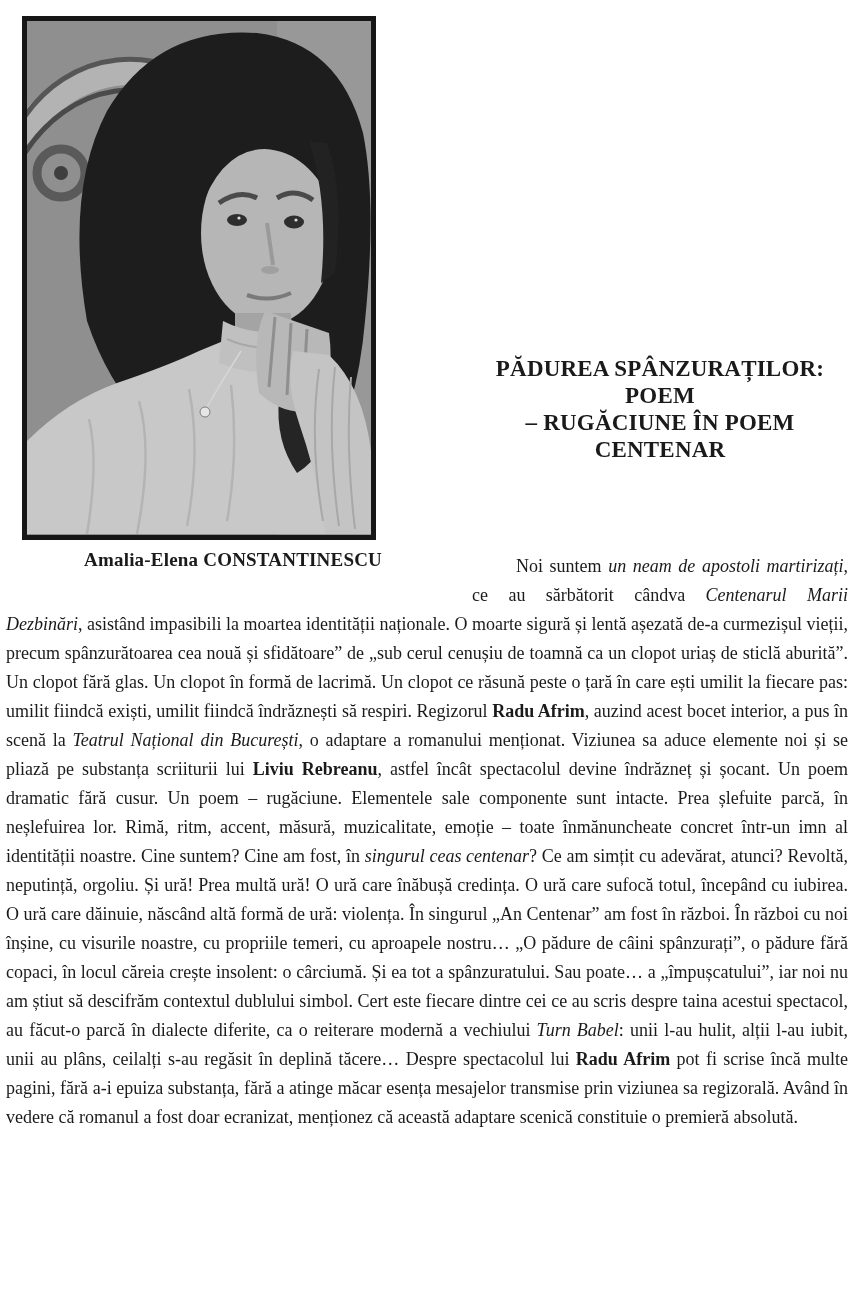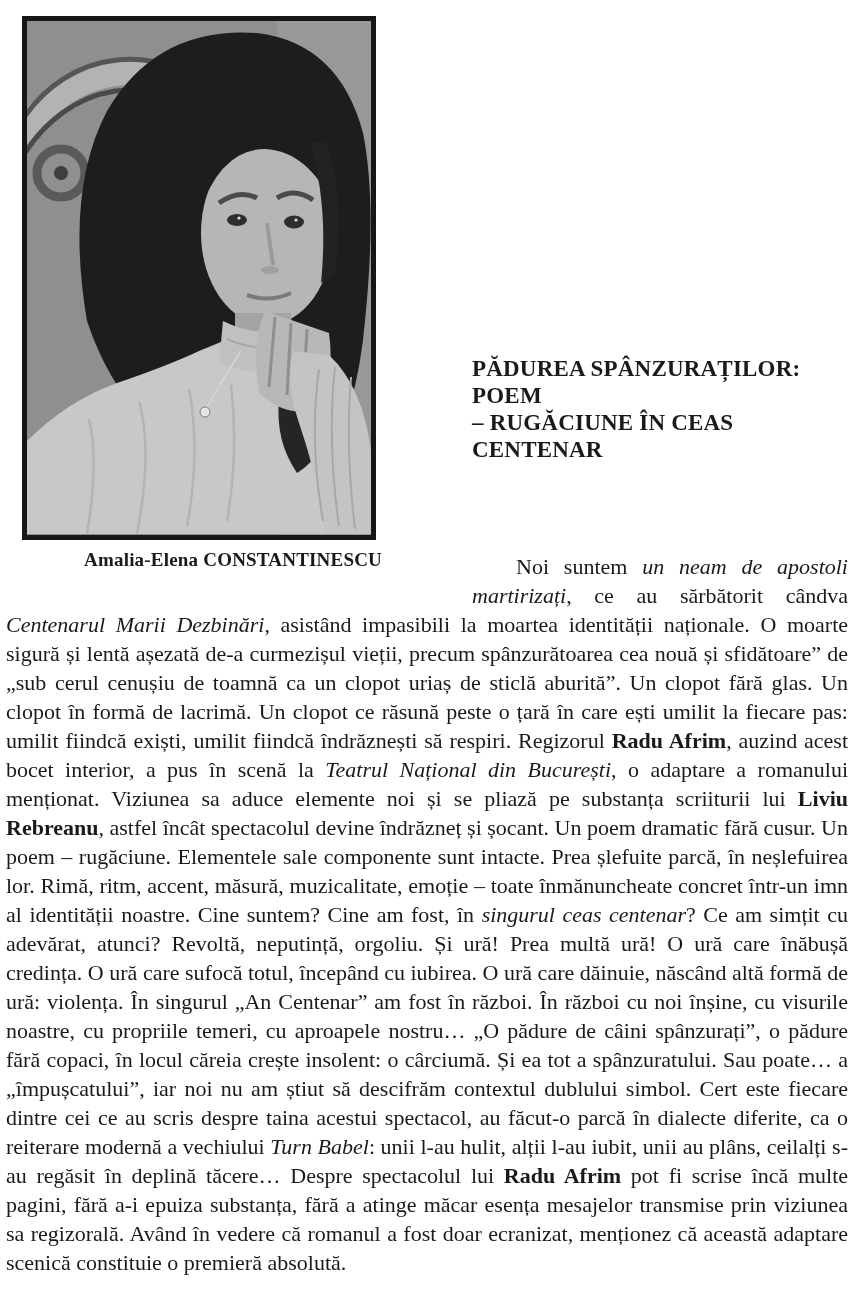--- a/index.html
+++ b/index.html
@@ -40,26 +40,27 @@
     font-size: 19px;
     line-height: 24px;
     margin-top: 8px;
     letter-spacing: 0.2px;
     white-space: nowrap;
   }
   h1.article-title {
     font-size: 23px;
     line-height: 27px;
     font-weight: bold;
+    text-align: center;
     margin: 351px 0 89px 0;
     letter-spacing: 0.2px;
   }
   h1.article-title .title-line { display: block; }
   p.body-paragraph {
-    font-size: 22px;
+    font-size: 18px;
     line-height: 29px;
     text-align: justify;
     text-indent: 44px;
     margin: 0;
   }
   .seg-italic { font-style: italic; }
   .seg-bold { font-weight: bold; }
   .seg-bolditalic { font-weight: bold; font-style: italic; }
 </style>
 </head>
@@ -126,19 +127,19 @@
 
         <path d="M 214 330 Q 196 358 180 386" stroke="#d6d6d6" stroke-width="1.5" fill="none"></path>
         <circle cx="178" cy="391" r="5" fill="#e6e6e6" stroke="#7d7d7d" stroke-width="1"></circle>
       </svg>
     </div>
     <figcaption class="photo-caption">Amalia-Elena CONSTANTINESCU</figcaption>
   </figure>
 
   <h1 class="article-title">
     <span class="title-line">PĂDUREA SPÂNZURAȚILOR: POEM</span>
-    <span class="title-line">– RUGĂCIUNE ÎN CEAS CENTENAR</span>
+    <span class="title-line">– RUGĂCIUNE ÎN POEM CENTENAR</span>
   </h1>
 
   <p class="body-paragraph"><span>Noi suntem </span><span class="seg-italic">un neam de apostoli martirizați</span><span>, ce au sărbătorit cândva </span><span class="seg-italic">Centenarul Marii Dezbinări</span><span>, asistând impasibili la moartea identității naționale. O moarte sigură și lentă așezată de-a curmezișul vieții, precum spânzurătoarea cea nouă și sfidătoare” de „sub cerul cenușiu de toamnă ca un clopot uriaș de sticlă aburită”. Un clopot fără glas. Un clopot în formă de lacrimă. Un clopot ce răsună peste o țară în care ești umilit la fiecare pas: umilit fiindcă exiști, umilit fiindcă îndrăznești să respiri. Regizorul </span><span class="seg-bold">Radu Afrim</span><span>, auzind acest bocet interior, a pus în scenă la </span><span class="seg-italic">Teatrul Național din București</span><span>, o adaptare a romanului menționat. Viziunea sa aduce elemente noi și se pliază pe substanța scriiturii lui </span><span class="seg-bold">Liviu Rebreanu</span><span>, astfel încât spectacolul devine îndrăzneț și șocant. Un poem dramatic fără cusur. Un poem – rugăciune. Elementele sale componente sunt intacte. Prea șlefuite parcă, în neșlefuirea lor. Rimă, ritm, accent, măsură, muzicalitate, emoție – toate înmănuncheate concret într-un imn al identității noastre. Cine suntem? Cine am fost, în </span><span class="seg-italic">singurul ceas centenar</span><span>? Ce am simțit cu adevărat, atunci? Revoltă, neputință, orgoliu. Și ură! Prea multă ură! O ură care înăbușă credința. O ură care sufocă totul, începând cu iubirea. O ură care dăinuie, născând altă formă de ură: violența. În singurul „An Centenar” am fost în război. În război cu noi înșine, cu visurile noastre, cu propriile temeri, cu aproapele nostru… „O pădure de câini spânzurați”, o pădure fără copaci, în locul căreia crește insolent: o cârciumă. Și ea tot a spânzuratului. Sau poate… a „împușcatului”, iar noi nu am știut să descifrăm contextul dublului simbol. Cert este fiecare dintre cei ce au scris despre taina acestui spectacol, au făcut-o parcă în dialecte diferite, ca o reiterare modernă a vechiului </span><span class="seg-italic">Turn Babel</span><span>: unii l-au hulit, alții l-au iubit, unii au plâns, ceilalți s-au regăsit în deplină tăcere… Despre spectacolul lui </span><span class="seg-bold">Radu Afrim</span><span> pot fi scrise încă multe pagini, fără a-i epuiza substanța, fără a atinge măcar esența mesajelor transmise prin viziunea sa regizorală. Având în vedere că romanul a fost doar ecranizat, menționez că această adaptare scenică constituie o premieră absolută.</span></p>
 
 
 </div>
 
 </body></html>

